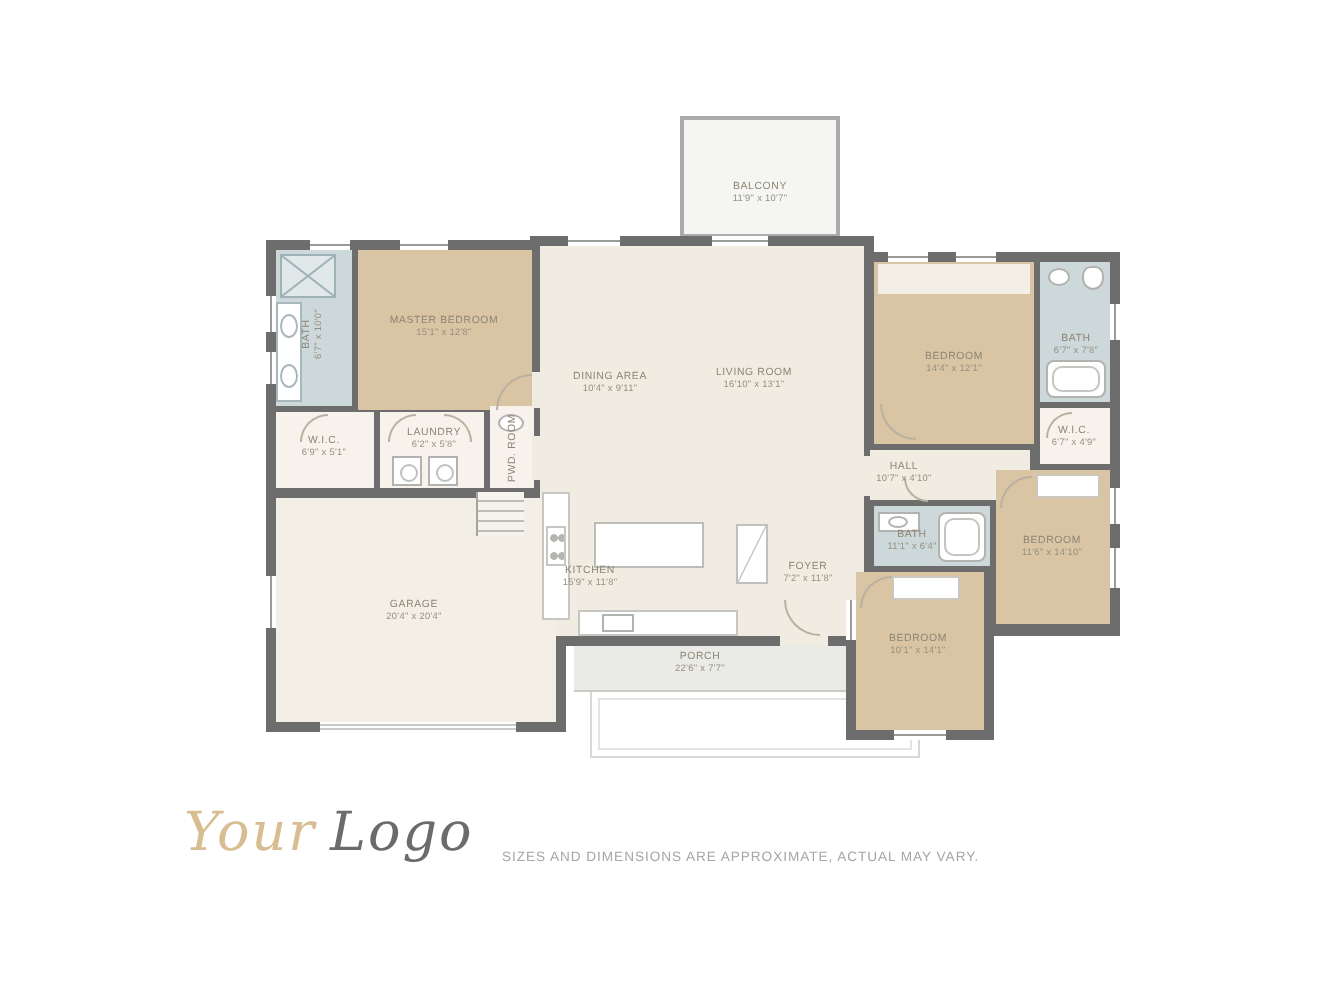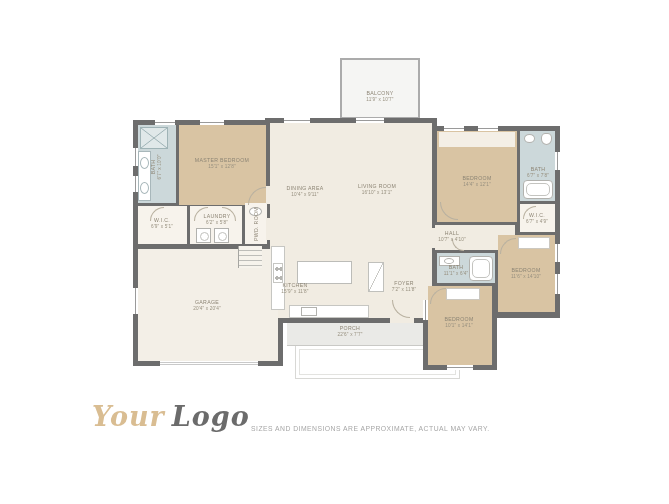--- a/index.html
+++ b/index.html
@@ -19,21 +19,21 @@
   .garage-door{position:absolute;height:5px;background:linear-gradient(to bottom,#ffffff 0 1px,#c9c9c9 1px 2px,#ffffff 2px 3px,#c9c9c9 3px 4px,#ffffff 4px);}
   .fixture{position:absolute;background:#ffffff;border:1px solid #b2b2ae;box-sizing:border-box;}
   .tub{border-radius:4px;}
   .tub .inner{position:absolute;left:2px;top:2px;right:2px;bottom:2px;border:1px solid #c4c4c0;border-radius:5px;}
   .oval{border-radius:50%;}
   .arc{position:absolute;border:0 solid #b9b1a0;box-sizing:border-box;background:transparent;}
   .machine{position:absolute;width:15px;height:15px;background:#fff;border:1px solid #b2b2ae;box-sizing:border-box;}
   .machine:before{content:"";position:absolute;left:3px;top:3px;width:7px;height:7px;border:1px solid #c0c0bc;border-radius:50%;}
   .stairs{position:absolute;background:repeating-linear-gradient(to bottom,#f6f3ec 0 4px,#bdbdb9 4px 5px);border-left:1px solid #a5a5a1;box-sizing:border-box;}
   .logo{position:absolute;left:92px;top:401px;font-family:"DejaVu Serif",serif;
-        font-style:italic;font-weight:700;font-size:27px;letter-spacing:1px;}
+        font-style:italic;font-weight:400;font-size:27px;letter-spacing:1px;}
   .logo .your{color:#d9bd92;margin-right:7px;}
   .logo .word{color:#6b6b6b;}
   .disclaimer{position:absolute;left:251px;top:425px;font-size:10px;color:#a6a6a6;
               letter-spacing:.7px;transform:scale(.68);transform-origin:left top;white-space:nowrap;}
 </style>
 </head>
 <body>
 
 <div class="canvas">
 

